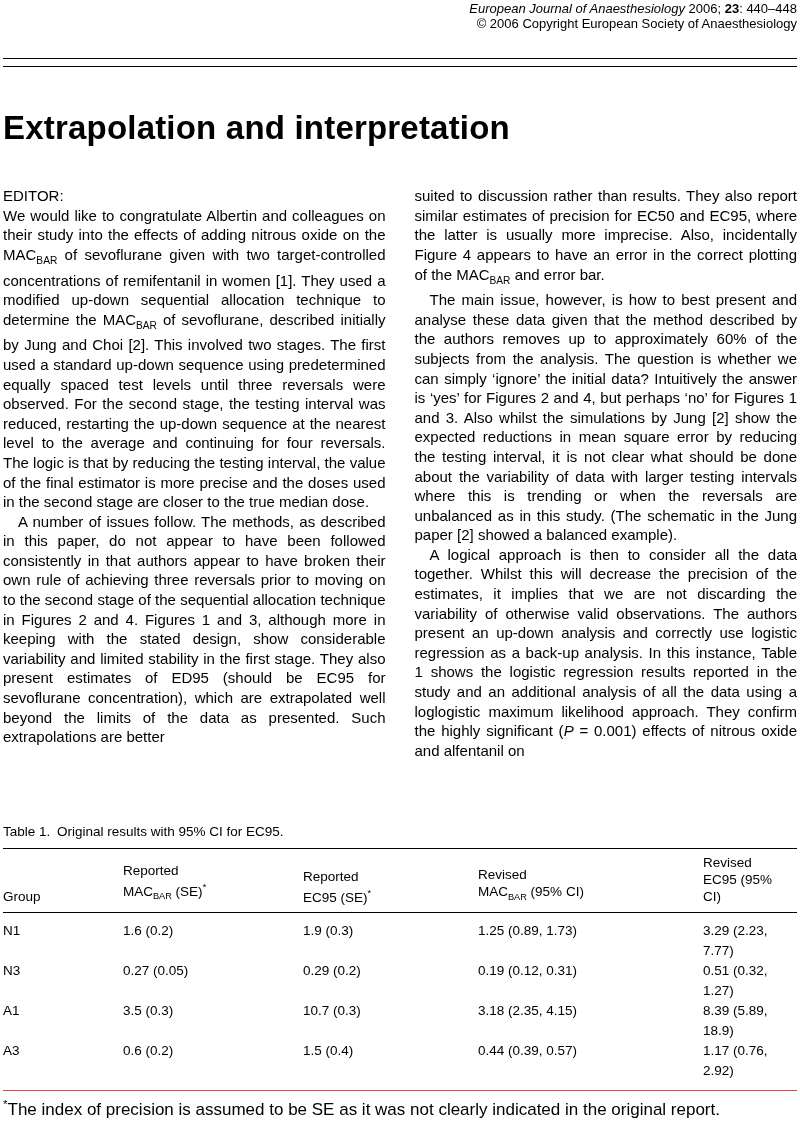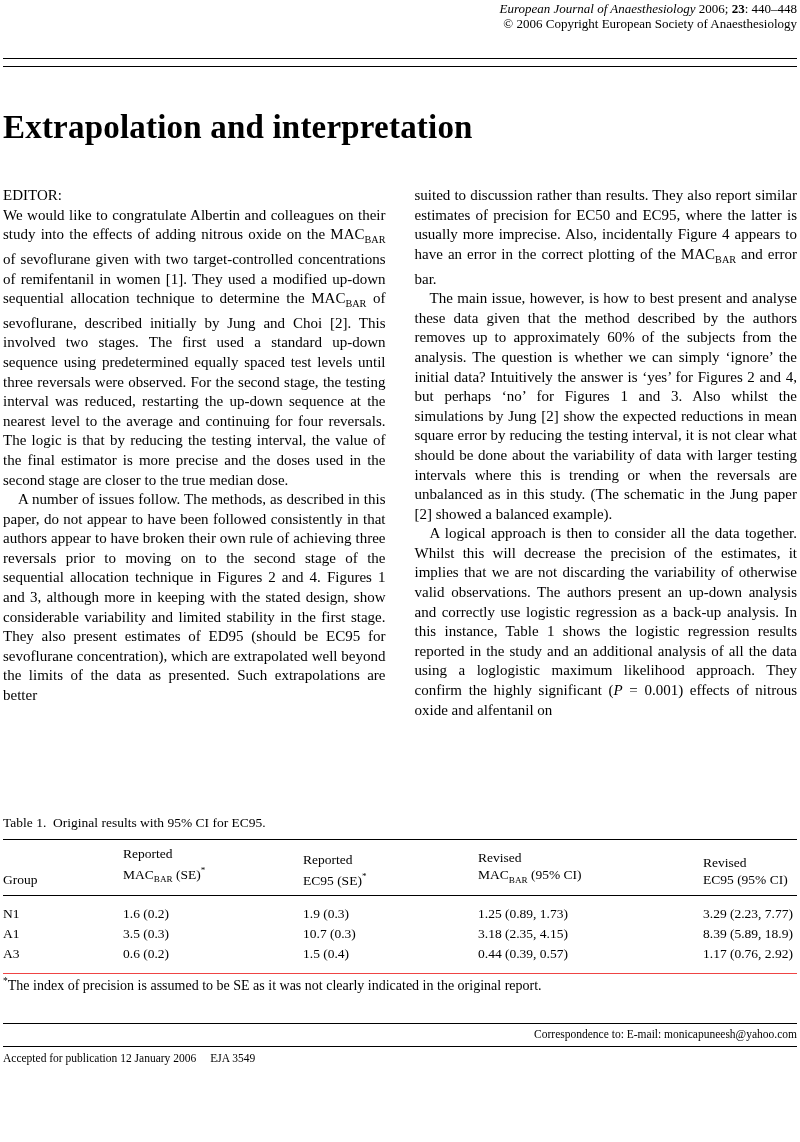--- a/index.html
+++ b/index.html
@@ -2,50 +2,50 @@
 <html><head>
 <meta charset="utf-8">
 <style>
   * { box-sizing: border-box; }
   html, body { margin: 0; padding: 0; background: #ffffff; }
   .page {
     width: 800px; height: 1142px;
     padding: 2px 3px 0;
     background: #ffffff;
     color: #000;
-    font-family: Liberation Serif, serif;
+    font-family: Liberation Sans, sans-serif;
     overflow: hidden;
   }
   .masthead { text-align: right; font-size: 13px; line-height: 14.6px; }
   .rule { border: none; border-top: 1px solid #000; margin: 0; }
   .r1 { margin-top: 27px; }
   .section-label { font-style: italic; font-size: 22.5px; line-height: 26px; margin-top: 12px; }
   .r2 { margin-top: 7px; }
   .article-title { font-size: 33px; font-weight: bold; margin: 45px 0 13px; line-height: 31px; letter-spacing: .2px; }
   .columns {
     display: flex; gap: 29px;
     margin-top: 43px; height: 628px; overflow: hidden;
     font-size: 15px; line-height: 19.6px; text-align: justify;
   }
   .col { flex: 1; min-width: 0; }
   .col p { margin: 0; }
   .col p.indent { text-indent: 15px; }
   sub { font-size: 0.68em; }
   sup { font-size: 0.68em; }
-  .table-caption { font-size: 13.5px; line-height: 17px; }
+  .table-caption { margin-top: 9px; font-size: 13.5px; line-height: 17px; }
   table.data { width: 100%; border-collapse: collapse; margin-top: 8px; font-size: 13.5px; table-layout: fixed; }
   table.data th {
     font-weight: normal; text-align: left; vertical-align: bottom;
     white-space: pre-line; padding: 5px 4px 7px 0; line-height: 17px;
     border-top: 1px solid #000; border-bottom: 1px solid #000;
   }
   table.data td { padding: 0 4px 0 0; line-height: 20px; vertical-align: top; }
   table.data tbody tr:first-child td { padding-top: 8px; }
   table.data tbody tr:last-child td { padding-bottom: 9px; border-bottom: 1px solid #ef4444; }
-  .table-footnote { font-size: 14px; line-height: 15px; }
+  .table-footnote { margin-top: 6px; font-size: 17px; line-height: 15px; }
   .fr1 { margin-top: 30px; }
   .corr-line { font-size: 11.5px; line-height: 13px; margin-top: 4px; text-align: right; }
   .fr2 { margin-top: 5px; }
   .accept-row { font-size: 11.5px; line-height: 13px; margin-top: 5px; }
   .accept-row .eja { margin-left: 14px; }
 </style>
 </head>
 <body>
 
 <div class="page">
@@ -100,20 +100,27 @@
       </thead>
       <tbody>
         <tr>
           <td>N1</td>
           <td>1.6 (0.2)</td>
           <td>1.9 (0.3)</td>
           <td>1.25 (0.89, 1.73)</td>
           <td>3.29 (2.23, 7.77)</td>
         </tr>
         <tr>
+          <td>N3</td>
+          <td>0.27 (0.05)</td>
+          <td>0.29 (0.2)</td>
+          <td>0.19 (0.12, 0.31)</td>
+          <td>0.51 (0.32, 1.27)</td>
+        </tr>
+        <tr>
           <td>A1</td>
           <td>3.5 (0.3)</td>
           <td>10.7 (0.3)</td>
           <td>3.18 (2.35, 4.15)</td>
           <td>8.39 (5.89, 18.9)</td>
         </tr>
         <tr>
           <td>A3</td>
           <td>0.6 (0.2)</td>
           <td>1.5 (0.4)</td>

